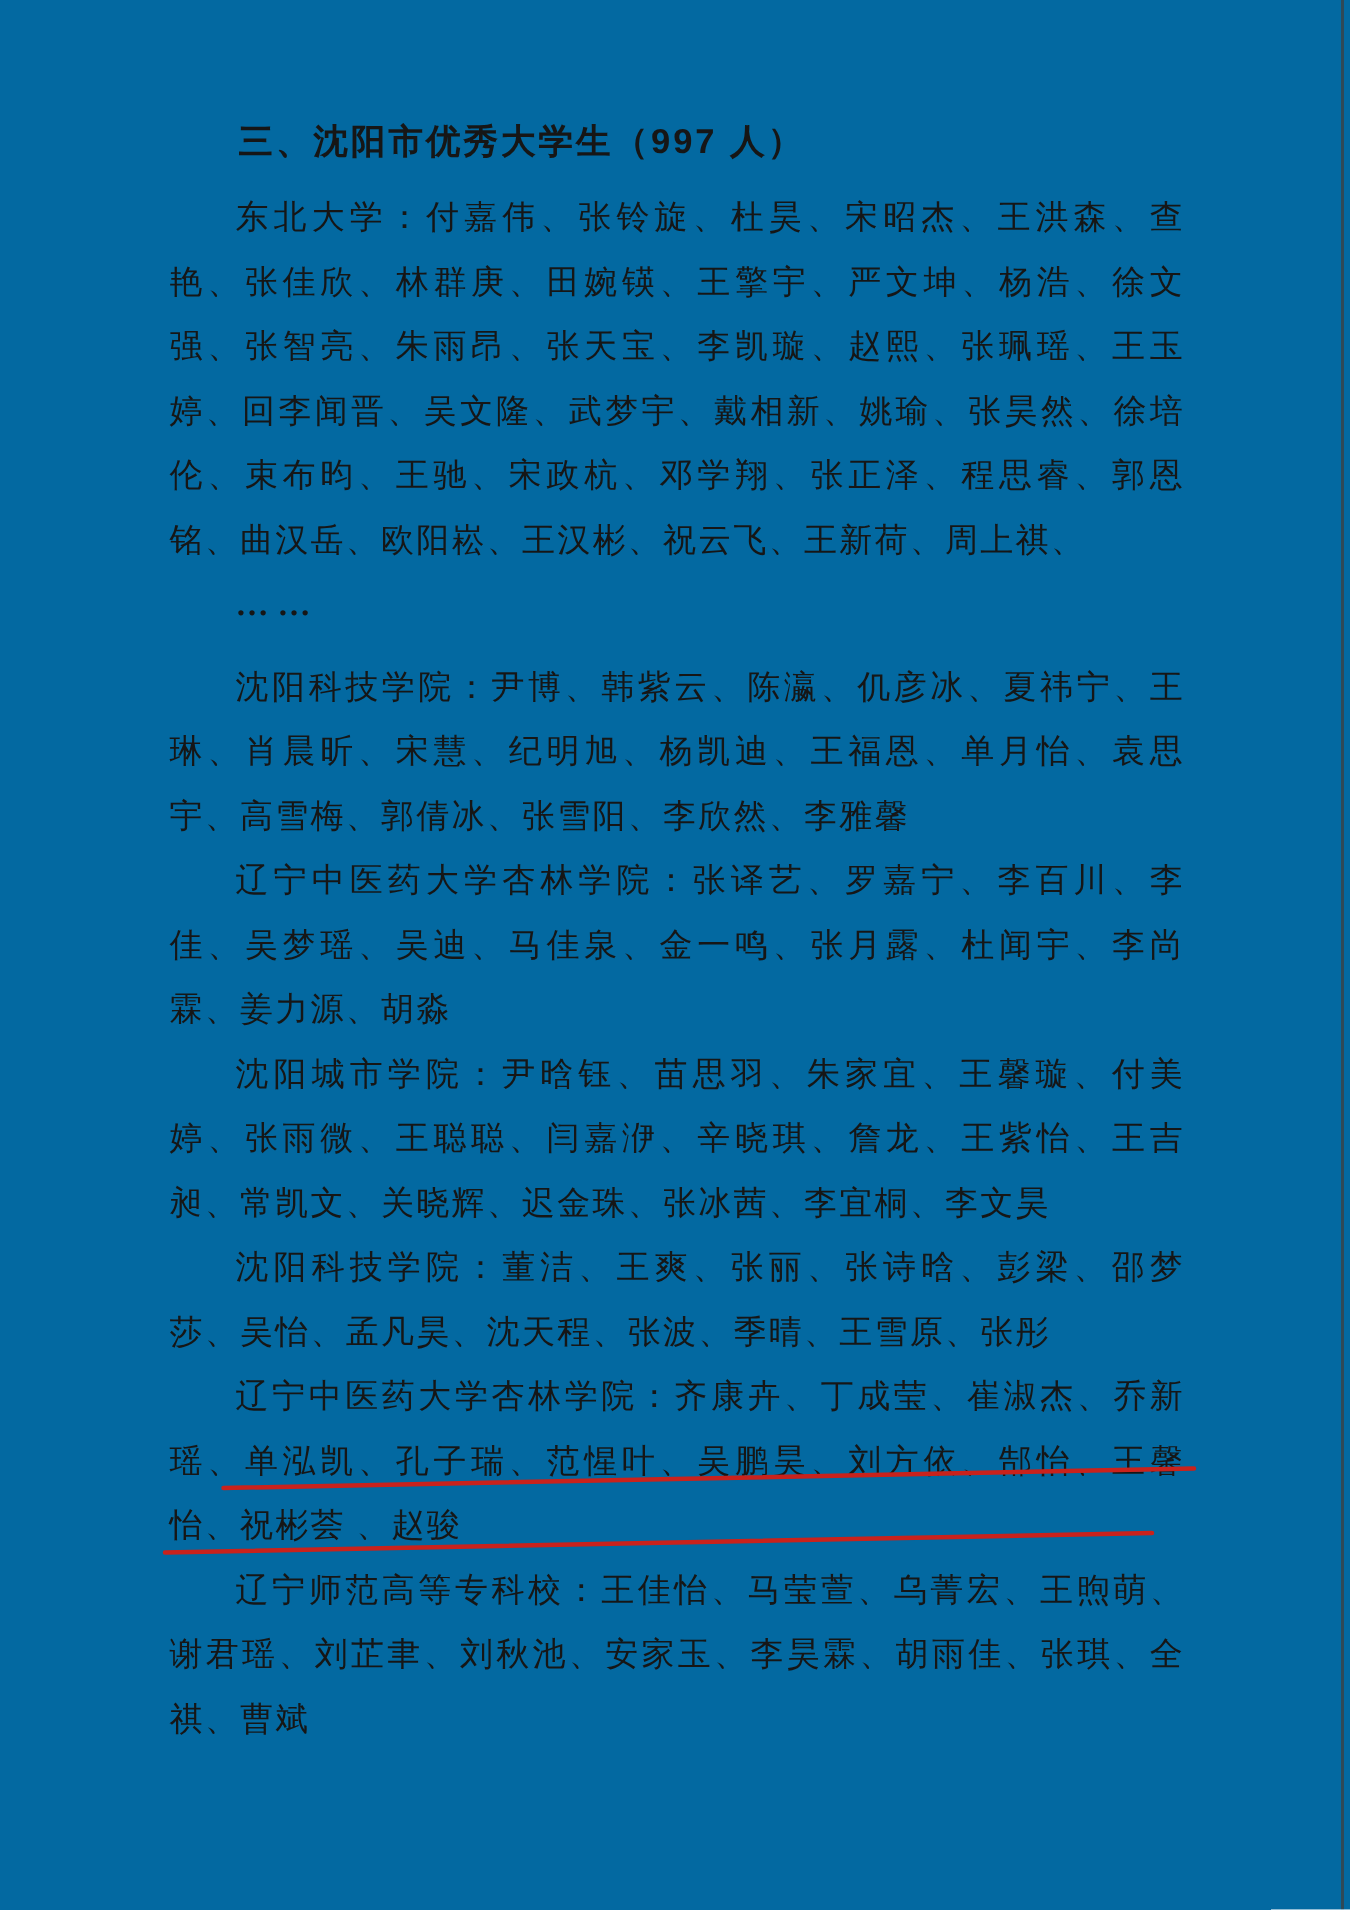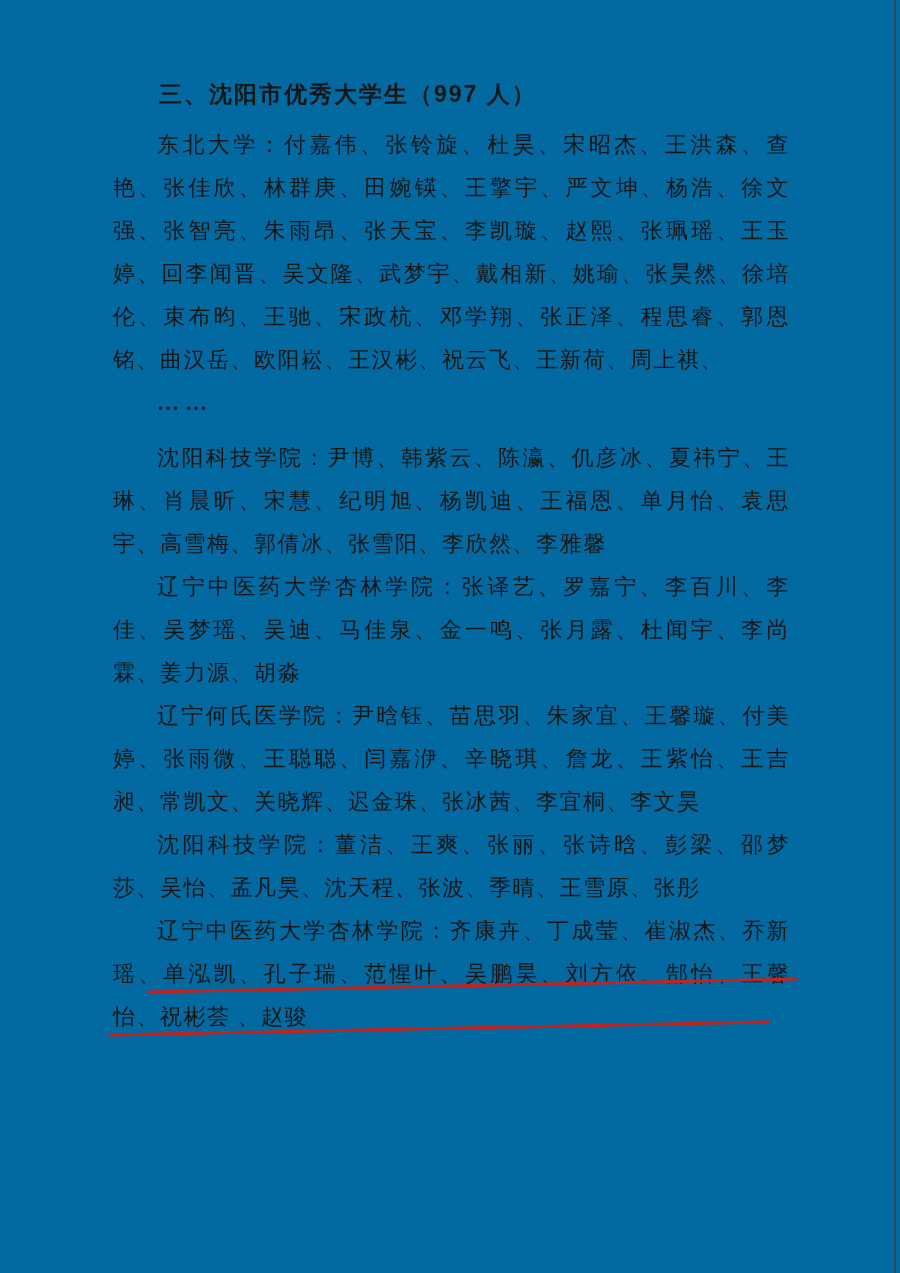--- a/index.html
+++ b/index.html
@@ -73,26 +73,27 @@
     <h3 class="heading">三、沈阳市优秀大学生（997 人）</h3>
 
     <p class="para"><span>东北大学</span><span>：</span><span>付嘉伟、张铃旋、杜昊、宋昭杰、王洪森、查艳、张佳欣、林群庚、田婉锳、王擎宇、严文坤、杨浩、徐文强、张智亮、朱雨昂、张天宝、李凯璇、赵熙、张珮瑶、王玉婷、回李闻晋、吴文隆、武梦宇、戴相新、姚瑜、张昊然、徐培伦、束布昀、王驰、宋政杭、邓学翔、张正泽、程思睿、郭恩铭、曲汉岳、欧阳崧、王汉彬、祝云飞、王新荷、周上祺</span><span>、</span></p>
 
     <p class="ellipsis-line">……</p>
 
     <p class="para gap-before"><span>沈阳科技学院</span><span>：</span><span>尹博、韩紫云、陈瀛、仉彦冰、夏祎宁、王琳、肖晨昕、宋慧、纪明旭、杨凯迪、王福恩、单月怡、袁思宇、高雪梅、郭倩冰、张雪阳、李欣然、李雅馨</span></p>
 
     <p class="para"><span>辽宁中医药大学杏林学院</span><span>：</span><span>张译艺、罗嘉宁、李百川、李佳、吴梦瑶、吴迪、马佳泉、金一鸣、张月露、杜闻宇、李尚霖、姜力源、胡淼</span></p>
 
-    <p class="para"><span>辽宁何氏医学院</span><span>：</span><span>尹晗钰、苗思羽、朱家宜、王馨璇、付美婷、张雨微、王聪聪、闫嘉洢、辛晓琪、詹龙、王紫怡、王吉昶、常凯文、关晓辉、迟金珠、张冰茜、李宜桐、李文昊</span></p>
+    <p class="para"><span>沈阳城市学院</span><span>：</span><span>尹晗钰、苗思羽、朱家宜、王馨璇、付美婷、张雨微、王聪聪、闫嘉洢、辛晓琪、詹龙、王紫怡、王吉昶、常凯文、关晓辉、迟金珠、张冰茜、李宜桐、李文昊</span></p>
 
     <p class="para"><span>沈阳科技学院</span><span>：</span><span>董洁、王爽、张丽、张诗晗、彭梁、邵梦莎、吴怡、孟凡昊、沈天程、张波、季晴、王雪原、张彤</span></p>
 
     <p class="para"><span>辽宁中医药大学杏林学院</span><span>：</span><span>齐康卉、丁成莹、崔淑杰、乔新瑶、单泓凯、孔子瑞、范惺叶、吴鹏昊、刘方依、郜怡、王馨怡、祝彬荟 、赵骏</span></p>
 
+    <p class="para"><span>辽宁师范高等专科校</span><span>：</span><span>王佳怡、马莹萱、乌菁宏、王煦萌、谢君瑶、刘芷聿、刘秋池、安家玉、李昊霖、胡雨佳、张琪、全祺、曹斌</span></p>
 
   </div>
 
   <svg class="overlay" width="900" height="1273" viewBox="0 0 900 1273" xmlns="http://www.w3.org/2000/svg">
       <line x1="149" y1="992" x2="796" y2="979" stroke="#c9221c" stroke-width="3" stroke-linecap="round"></line>
       <line x1="110" y1="1035" x2="768" y2="1022" stroke="#c9221c" stroke-width="3" stroke-linecap="round"></line>
     </svg>
 
   <div class="edge-line"></div>
 

